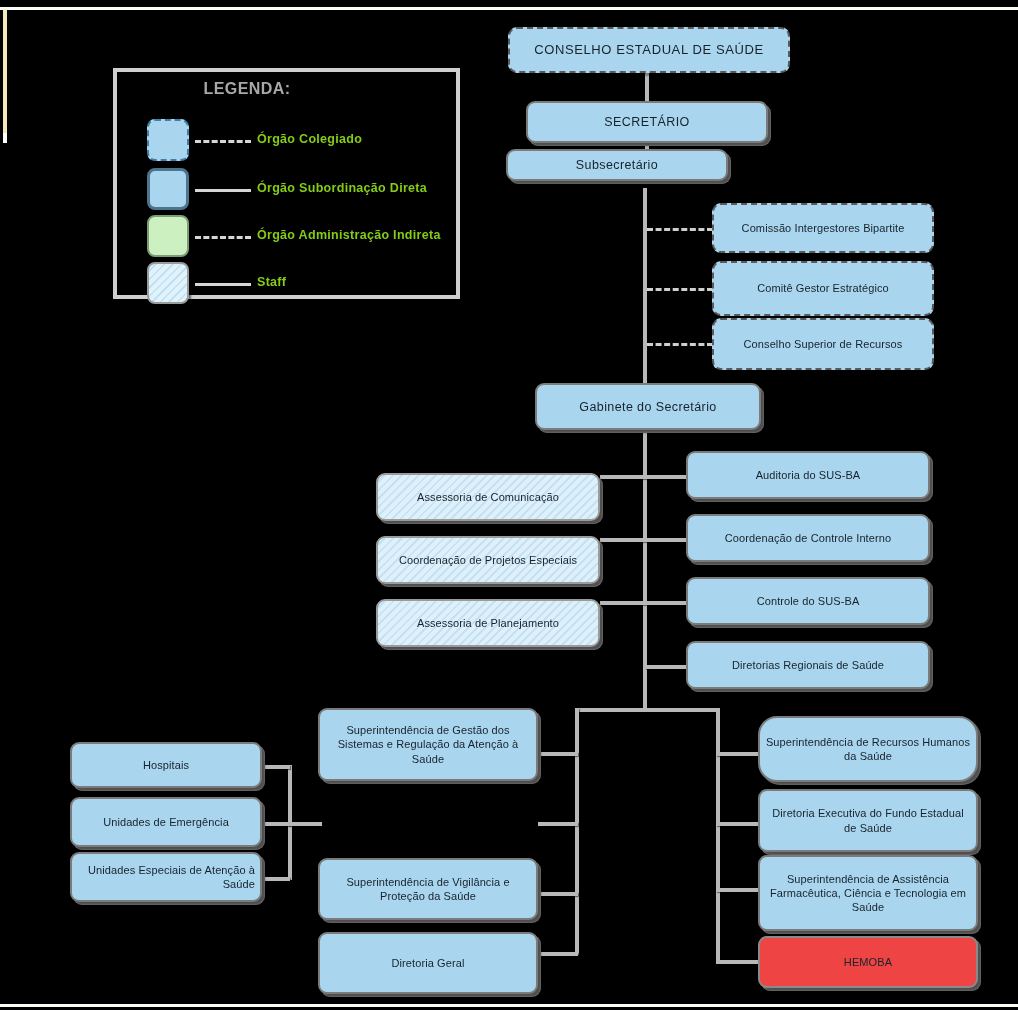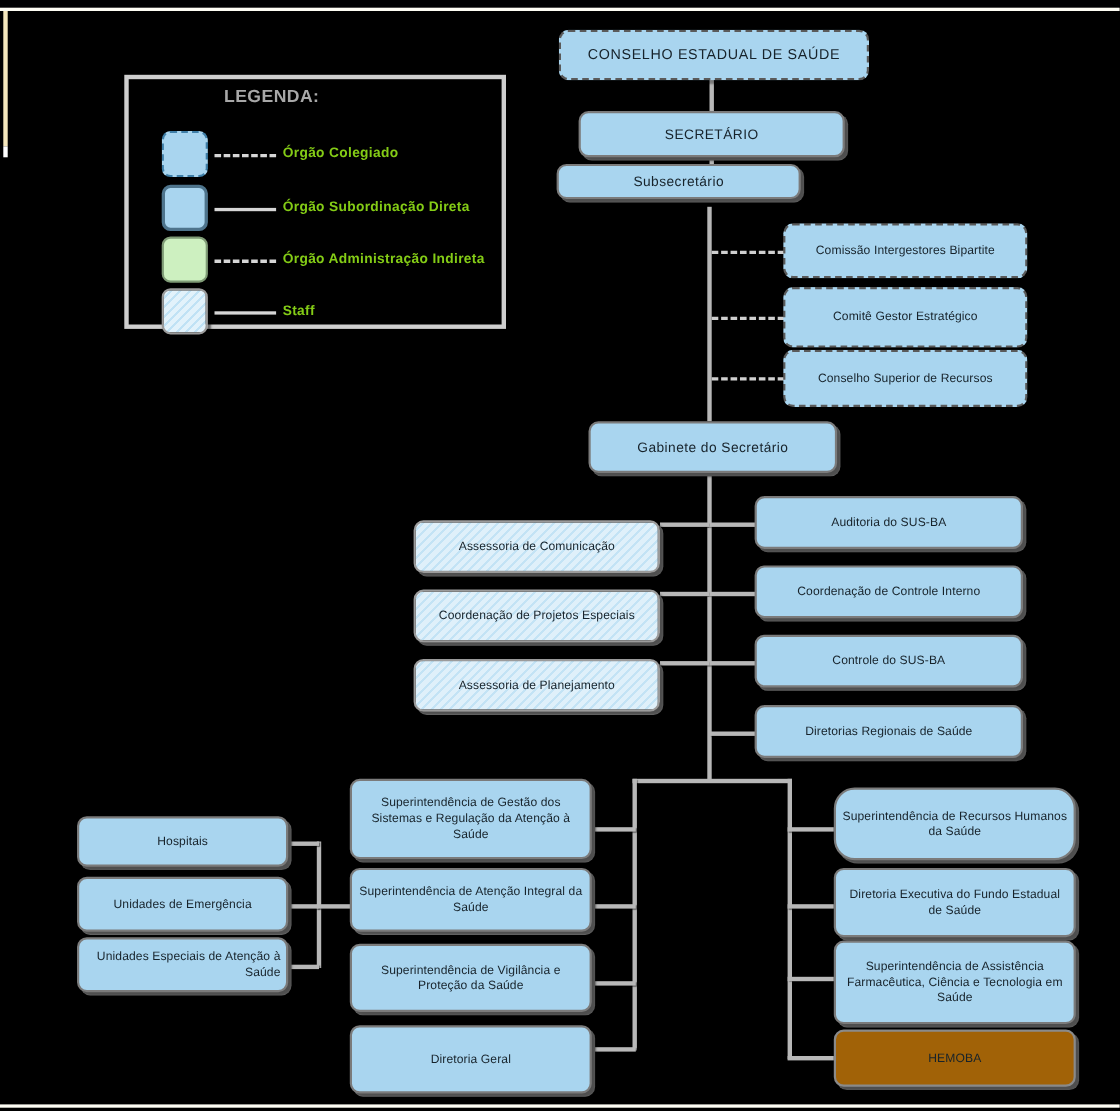--- a/index.html
+++ b/index.html
@@ -39,21 +39,21 @@
   .node .lbl { display:block; width:100%; }
 
   
   .node.collegiate {
     border: 2px dashed #5a5a5a;
     background: #a9d5ef;
     box-shadow: 3px 3px 2px rgba(0,0,0,0.35);
   }
   
   .node.indirect {
-    background: #a16207;
+    background: #ef4444;
     border: 2px solid #8a8a8a;
   }
   
   .node.staff {
     background:
       repeating-linear-gradient(135deg,
         #dff0fa 0px, #dff0fa 4px,
         #c3e3f5 4px, #c3e3f5 6px);
     border: 2px solid #9b9b9b;
     margin-top: 22px;
@@ -223,23 +223,20 @@
   <div class="node" style="left:70px; top:797px; width:192px; height:50px;">
     <span class="lbl">Unidades de Emergência</span>
   </div>
   <div class="node" style="left:70px; top:852px; width:192px; height:50px;text-align:right;">
     <span class="lbl">Unidades Especiais de Atenção à Saúde</span>
   </div>
 
   <div class="node" style="left:318px; top:708px; width:220px; height:73px;">
     <span class="lbl">Superintendência de Gestão dos Sistemas e Regulação da Atenção à Saúde</span>
   </div>
-  <div class="node" style="left:318px; top:789px; width:220px; height:58px;">
-    <span class="lbl">Superintendência de Atenção Integral da Saúde</span>
-  </div>
   <div class="node" style="left:318px; top:858px; width:220px; height:62px;">
     <span class="lbl">Superintendência de Vigilância e Proteção da Saúde</span>
   </div>
   <div class="node" style="left:318px; top:932px; width:220px; height:62px;">
     <span class="lbl">Diretoria Geral</span>
   </div>
 
   <div class="node" style="left:758px; top:716px; width:220px; height:66px;border-radius:19px;">
     <span class="lbl">Superintendência de Recursos Humanos da Saúde</span>
   </div>

